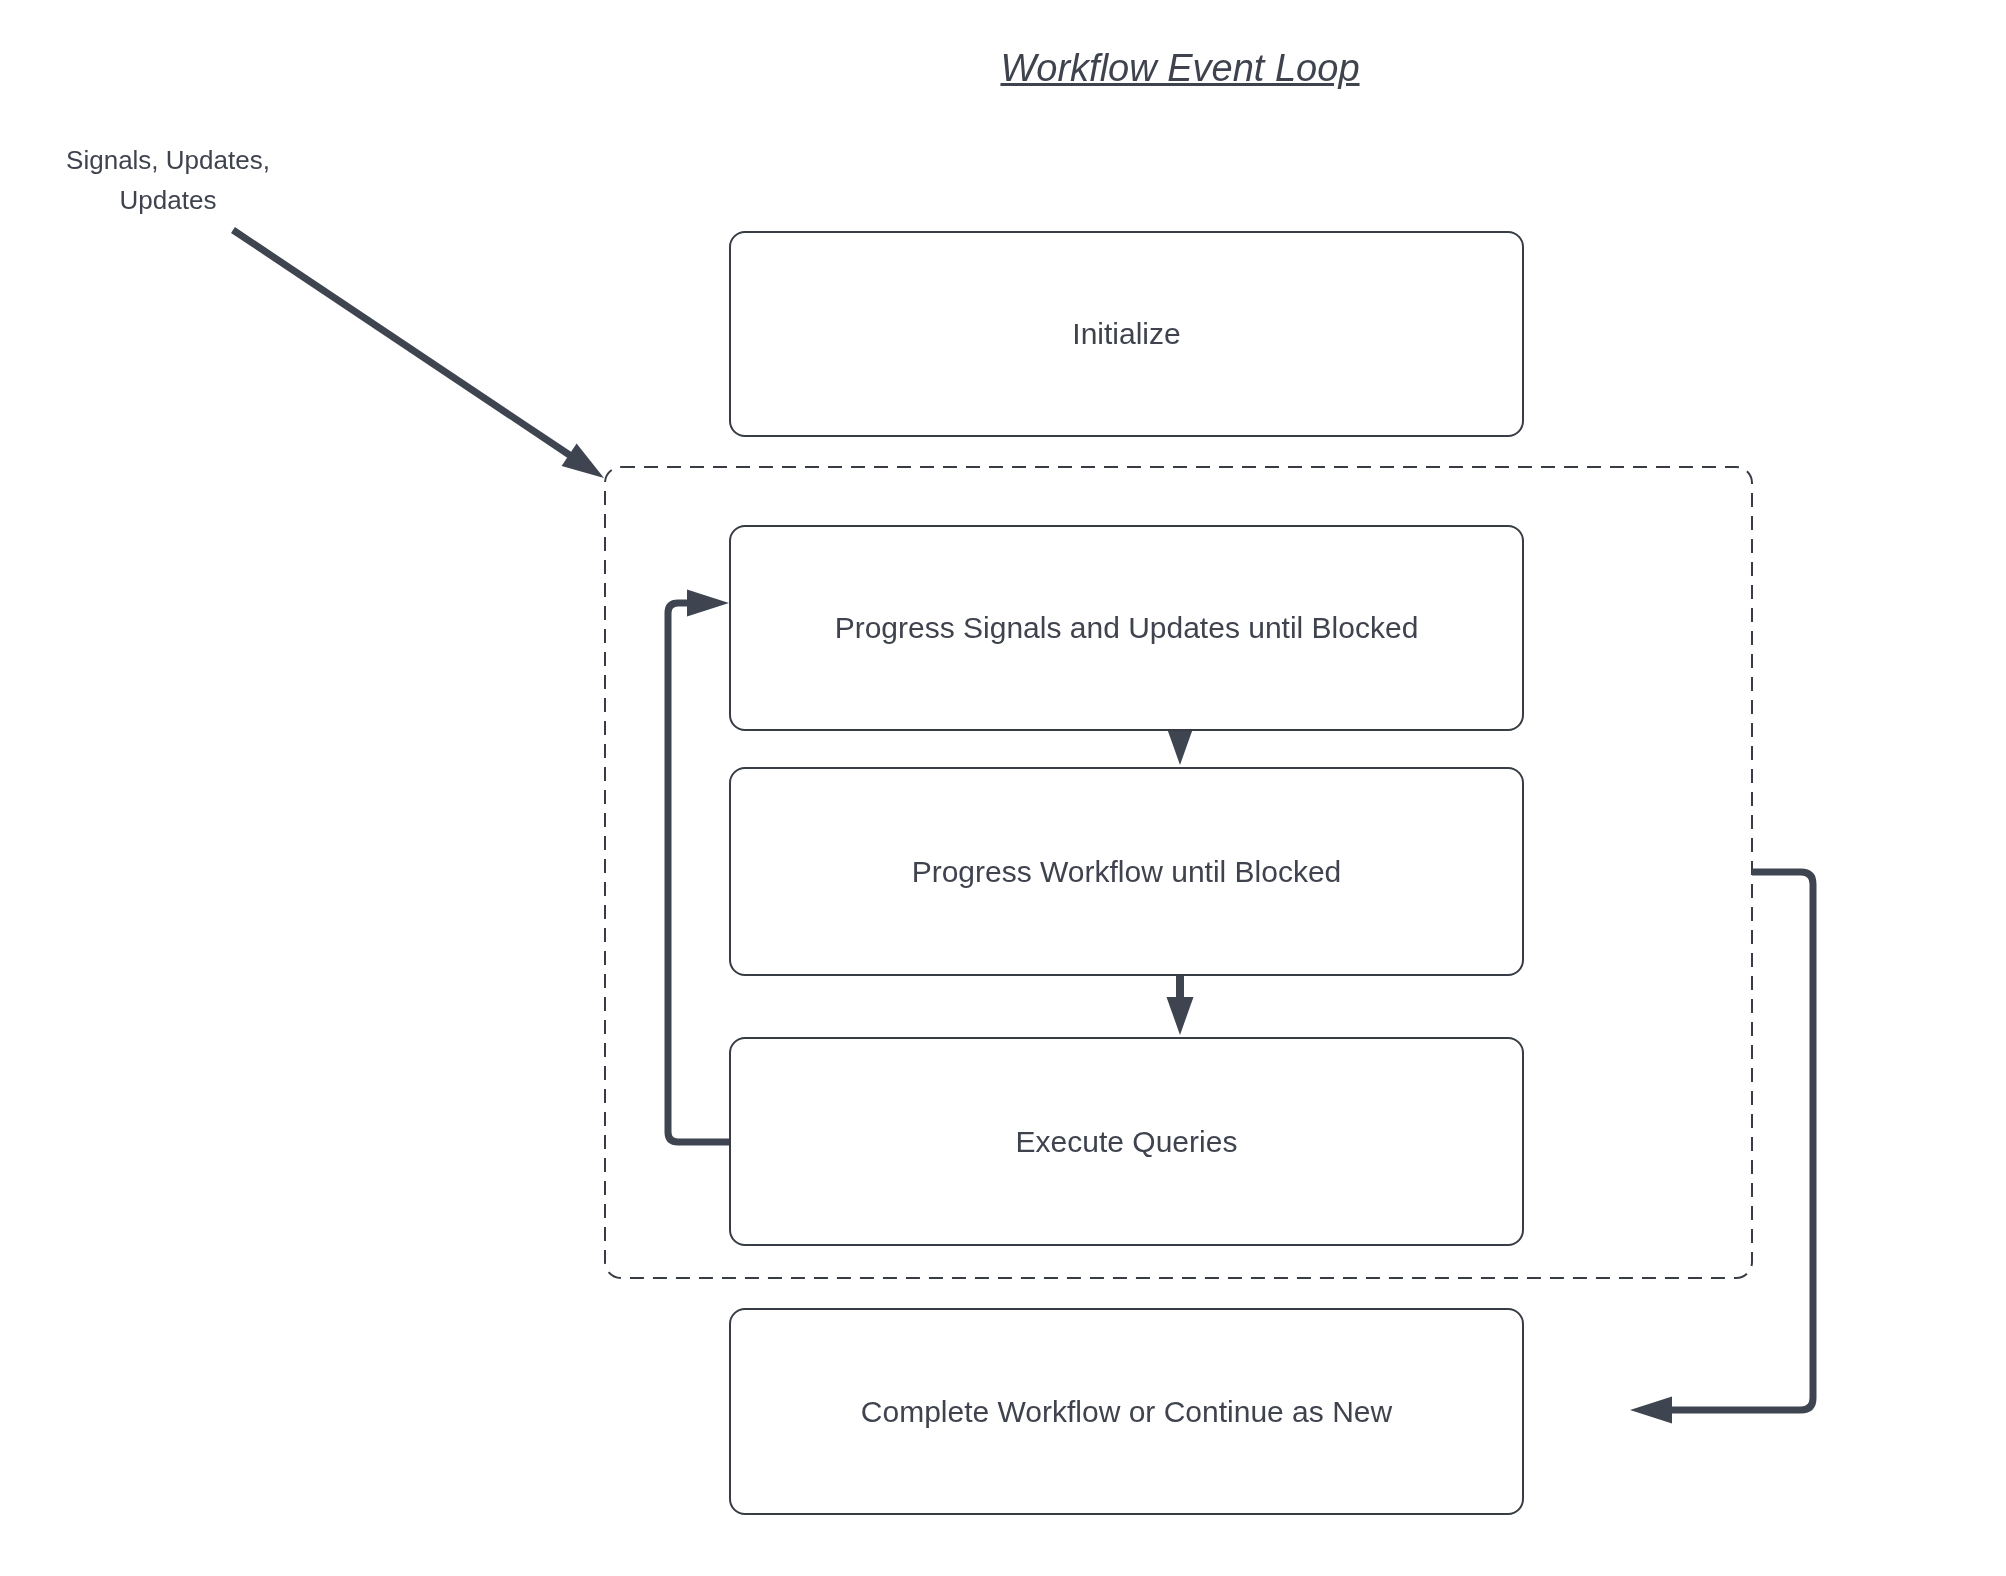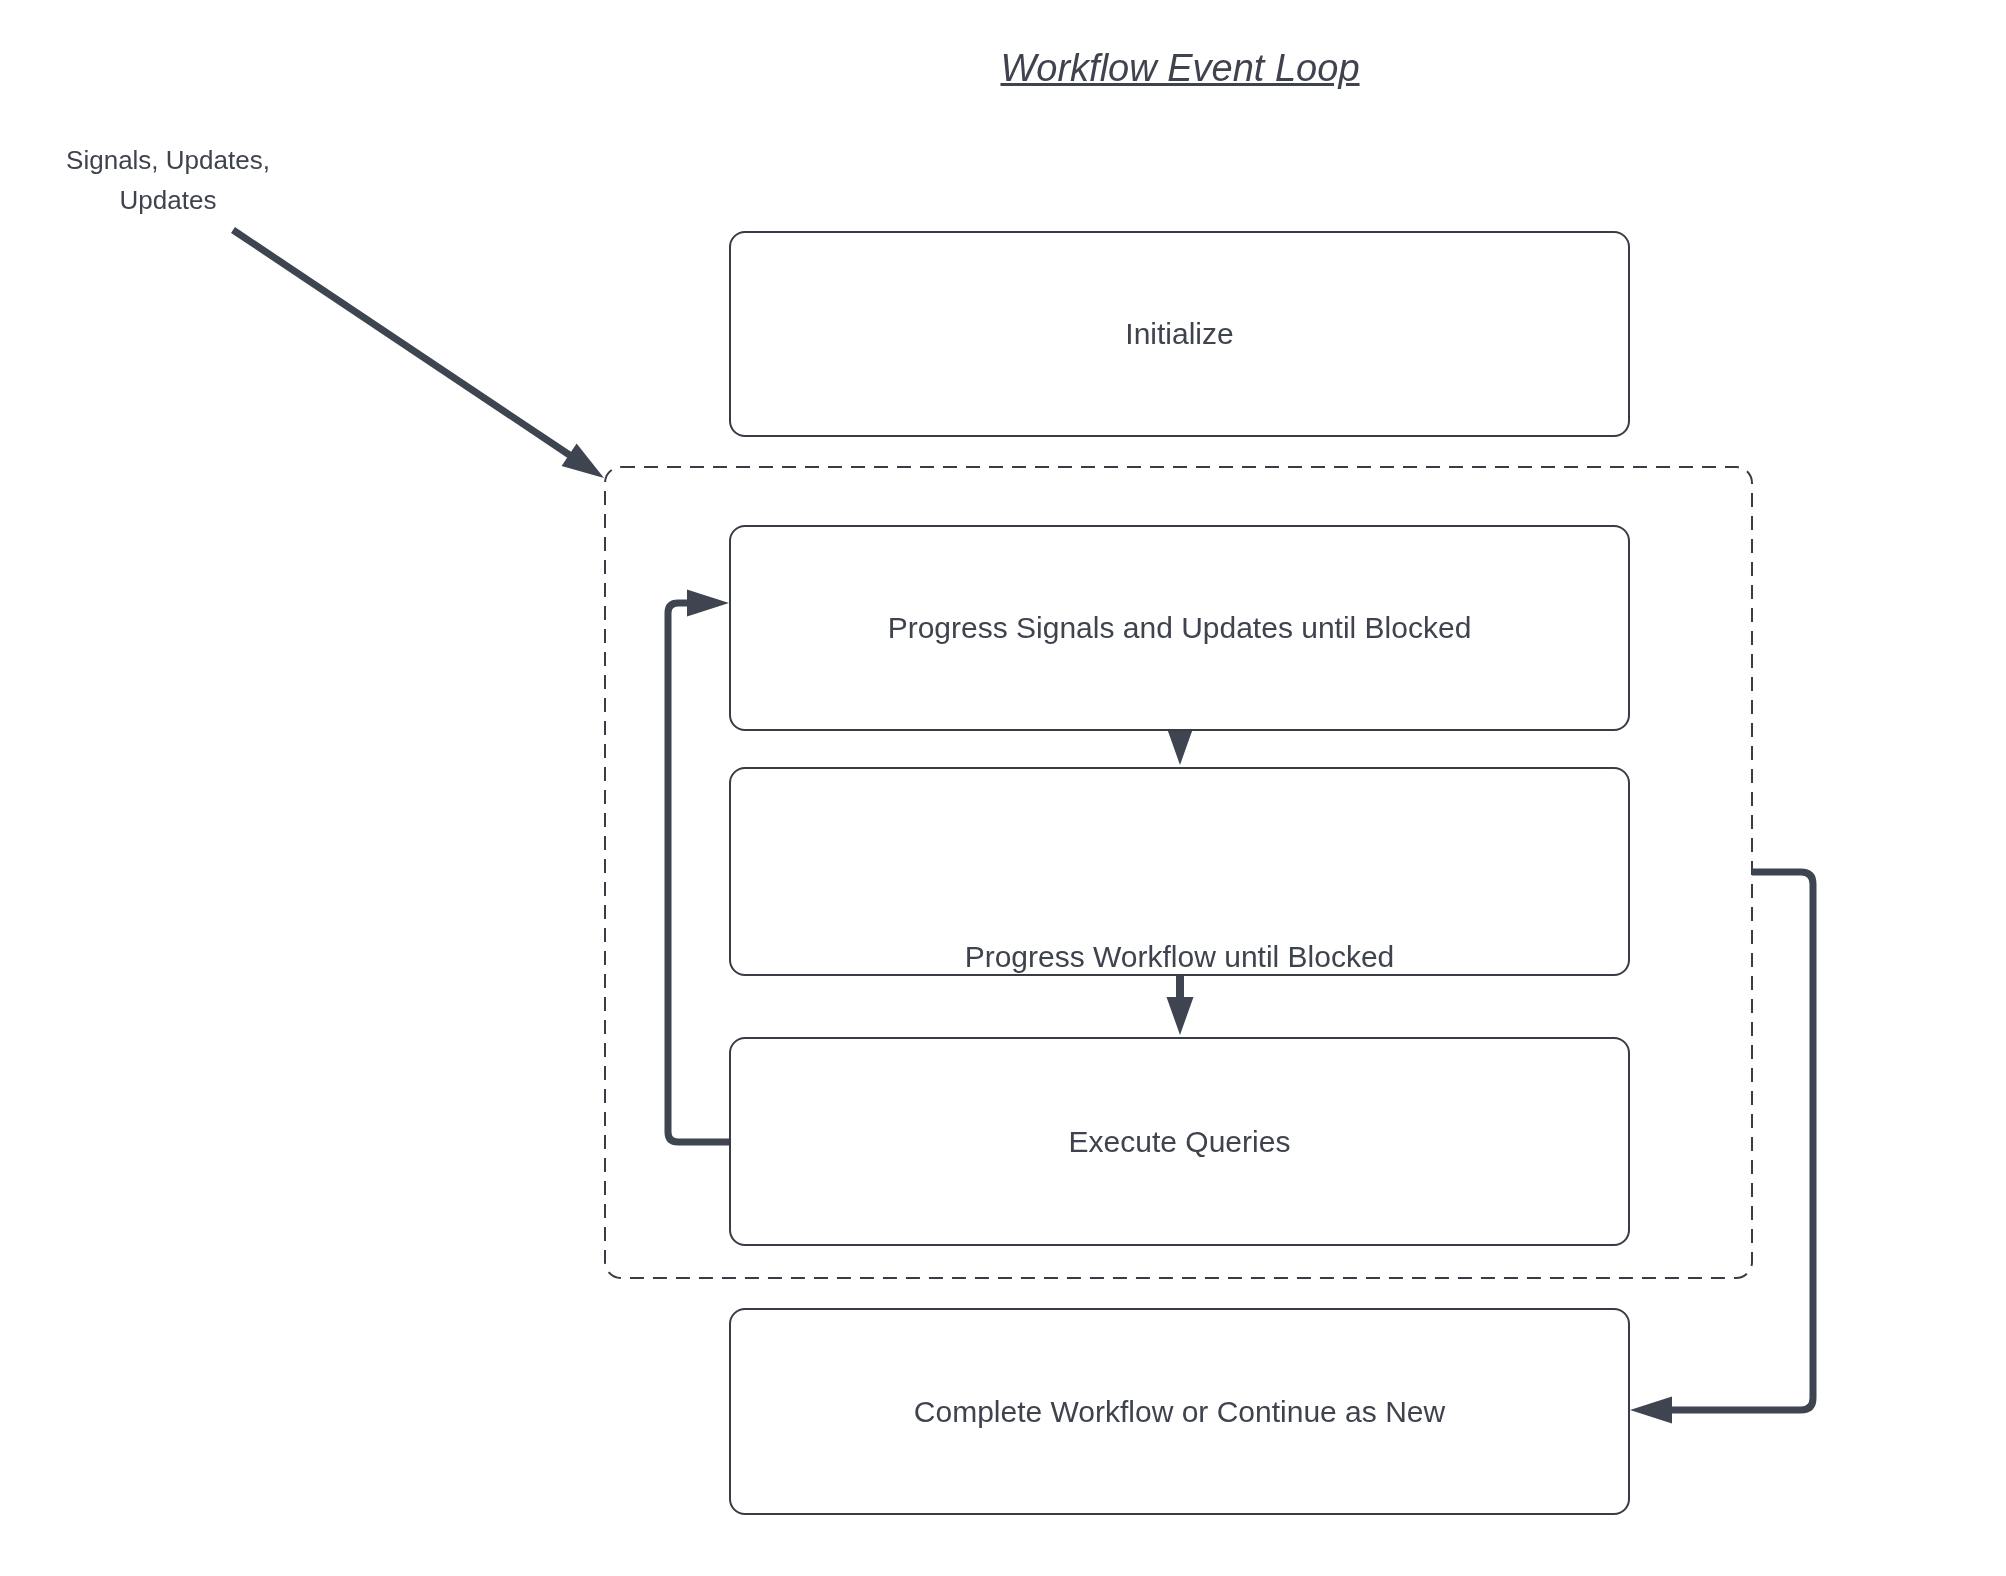--- a/index.html
+++ b/index.html
@@ -34,36 +34,36 @@
     top: 140px;
     width: 300px;
     text-align: center;
     font-size: 26px;
     line-height: 40px;
     color: #3f434e;
   }
   .node {
     position: absolute;
     left: 729px;
-    width: 901px;
+    width: 795px;
     box-sizing: border-box;
     background: #ffffff;
     border: 2px solid #383c44;
     border-radius: 16px;
     display: flex;
     align-items: center;
     justify-content: center;
     text-align: center;
     font-size: 30px;
     color: #3f434e;
     z-index: 2;
   }
   .node-initialize        { top: 231px;  height: 206px; }
   .node-progress-signals  { top: 525px;  height: 206px; }
-  .node-progress-workflow { top: 767px;  height: 209px; align-items: flex-end; }
+  .node-progress-workflow { top: 767px;  height: 209px; }
   .node-execute-queries   { top: 1037px; height: 209px; text-align: center; }
   .node-complete          { top: 1308px; height: 207px; }
   .edges-layer {
     position: absolute;
     left: 0;
     top: 0;
     width: 2006px;
     height: 1576px;
     z-index: 1;
   }

